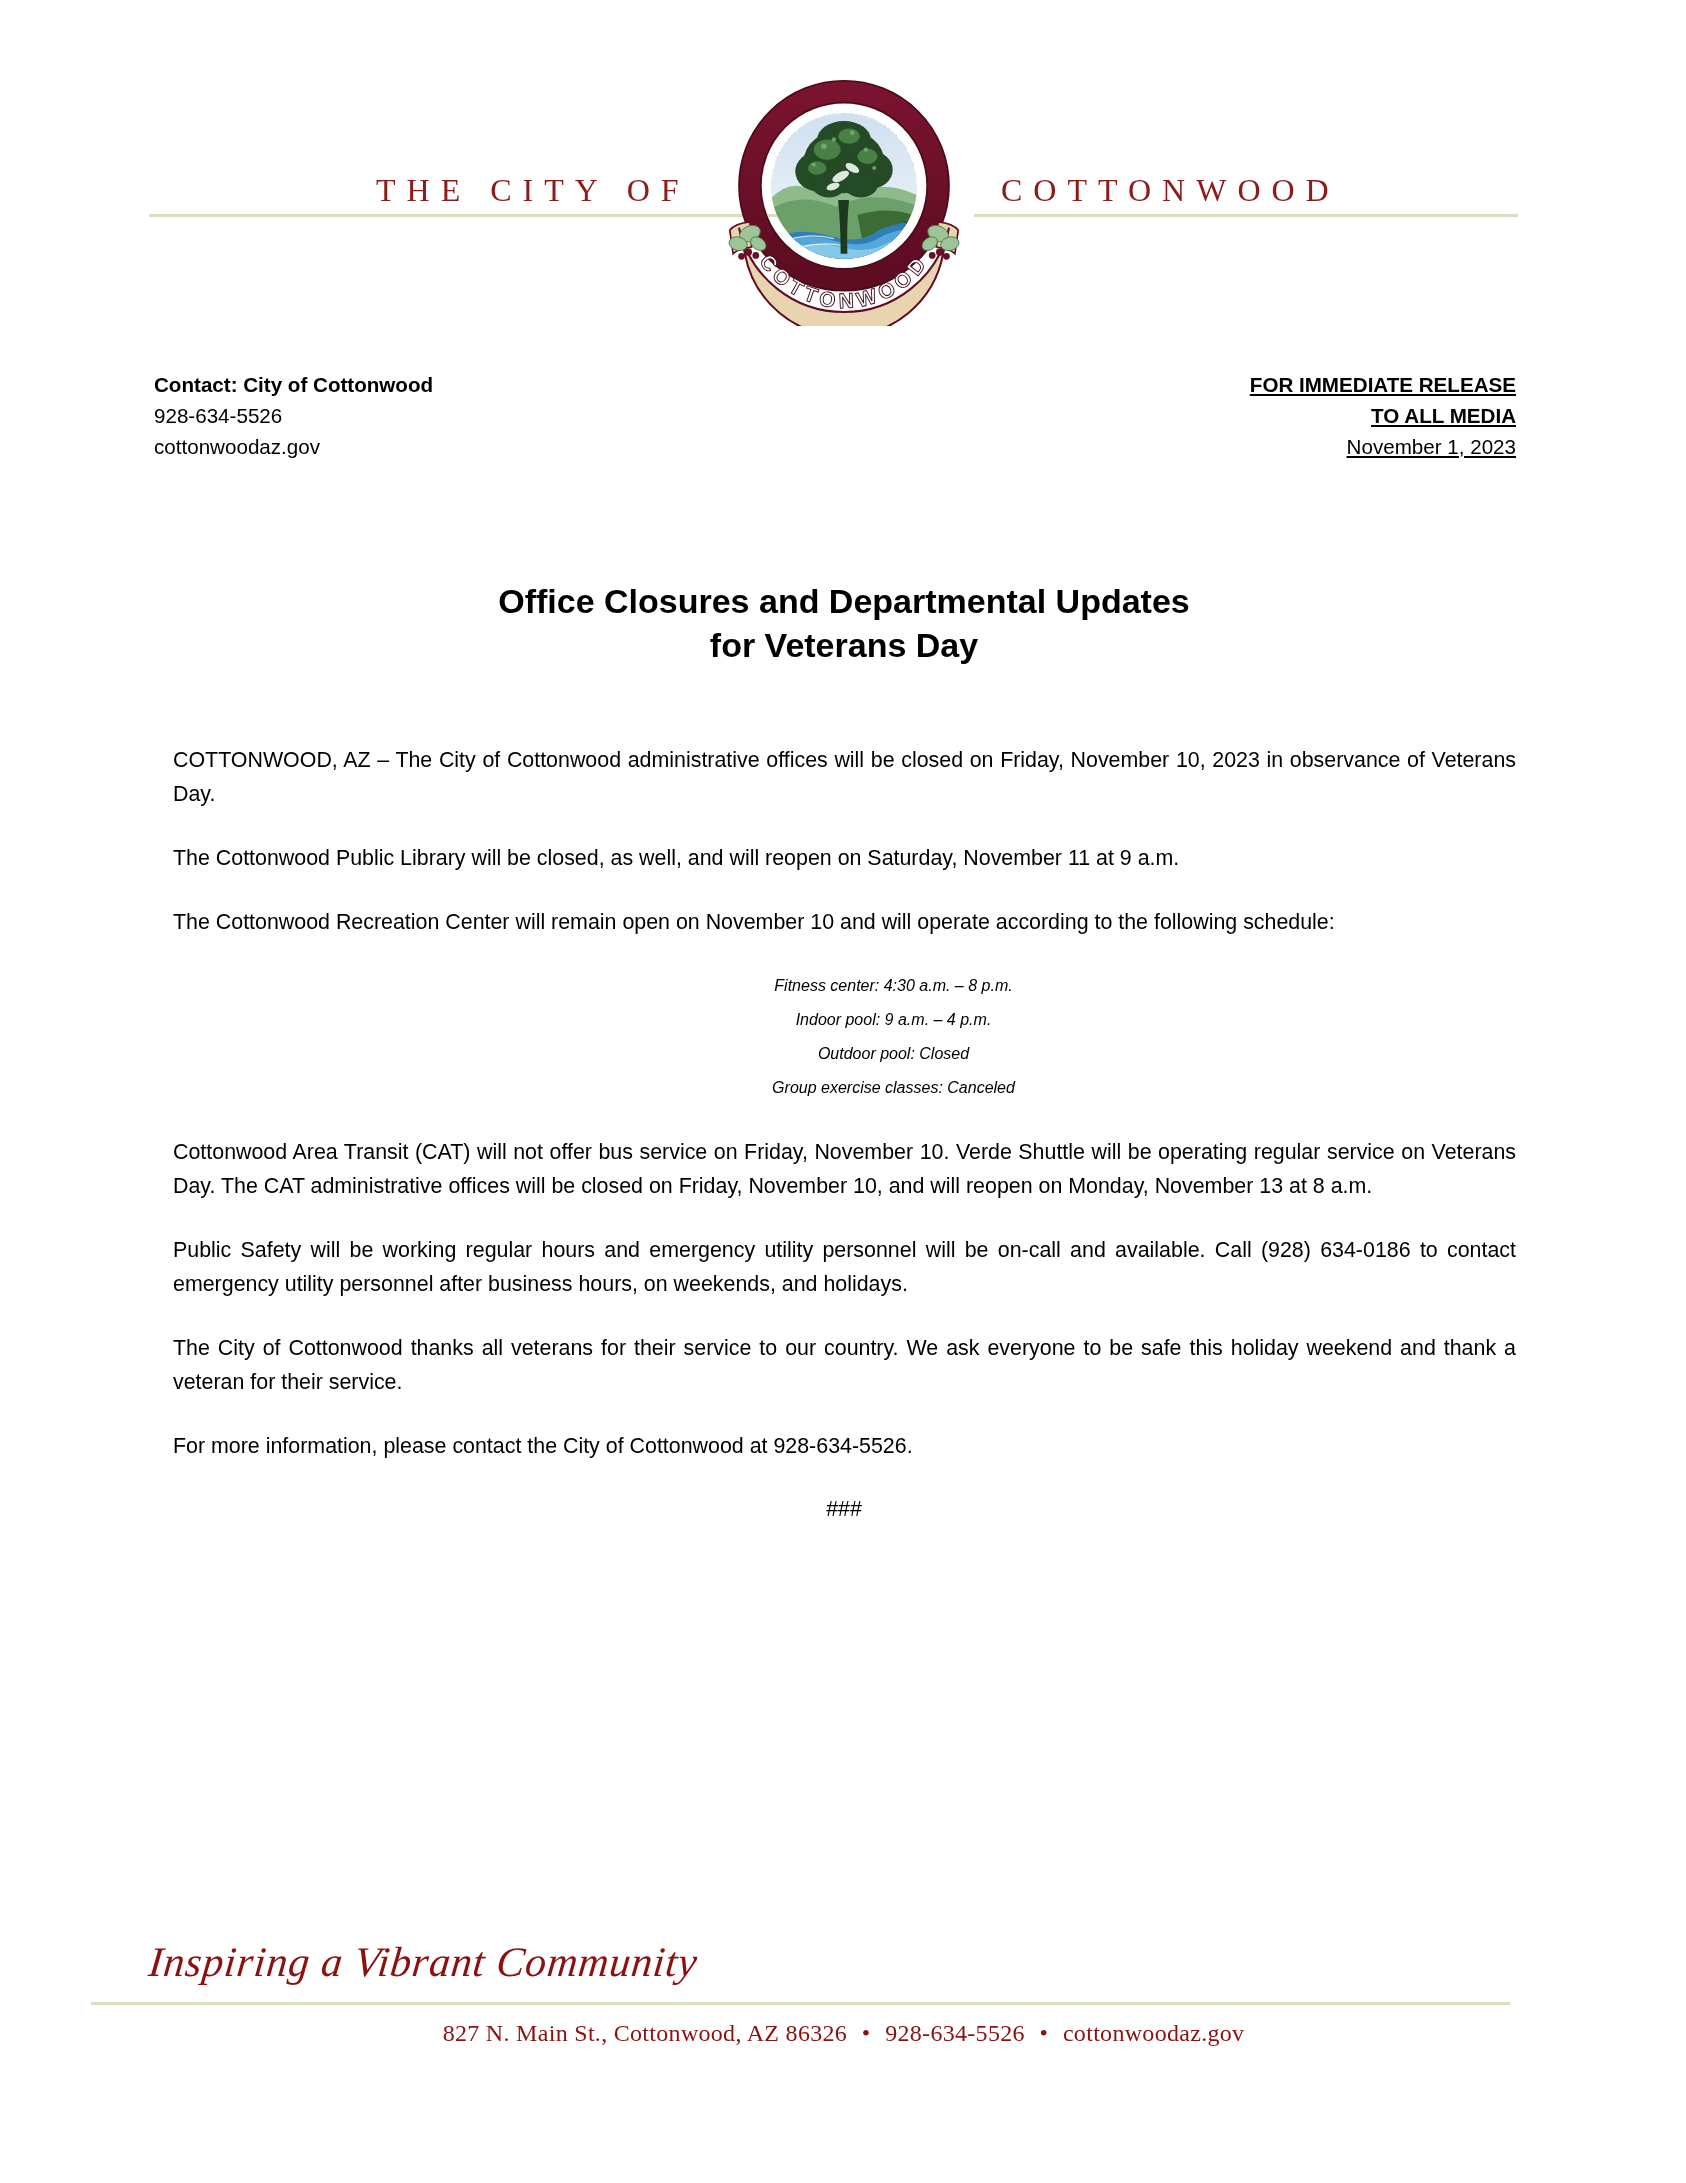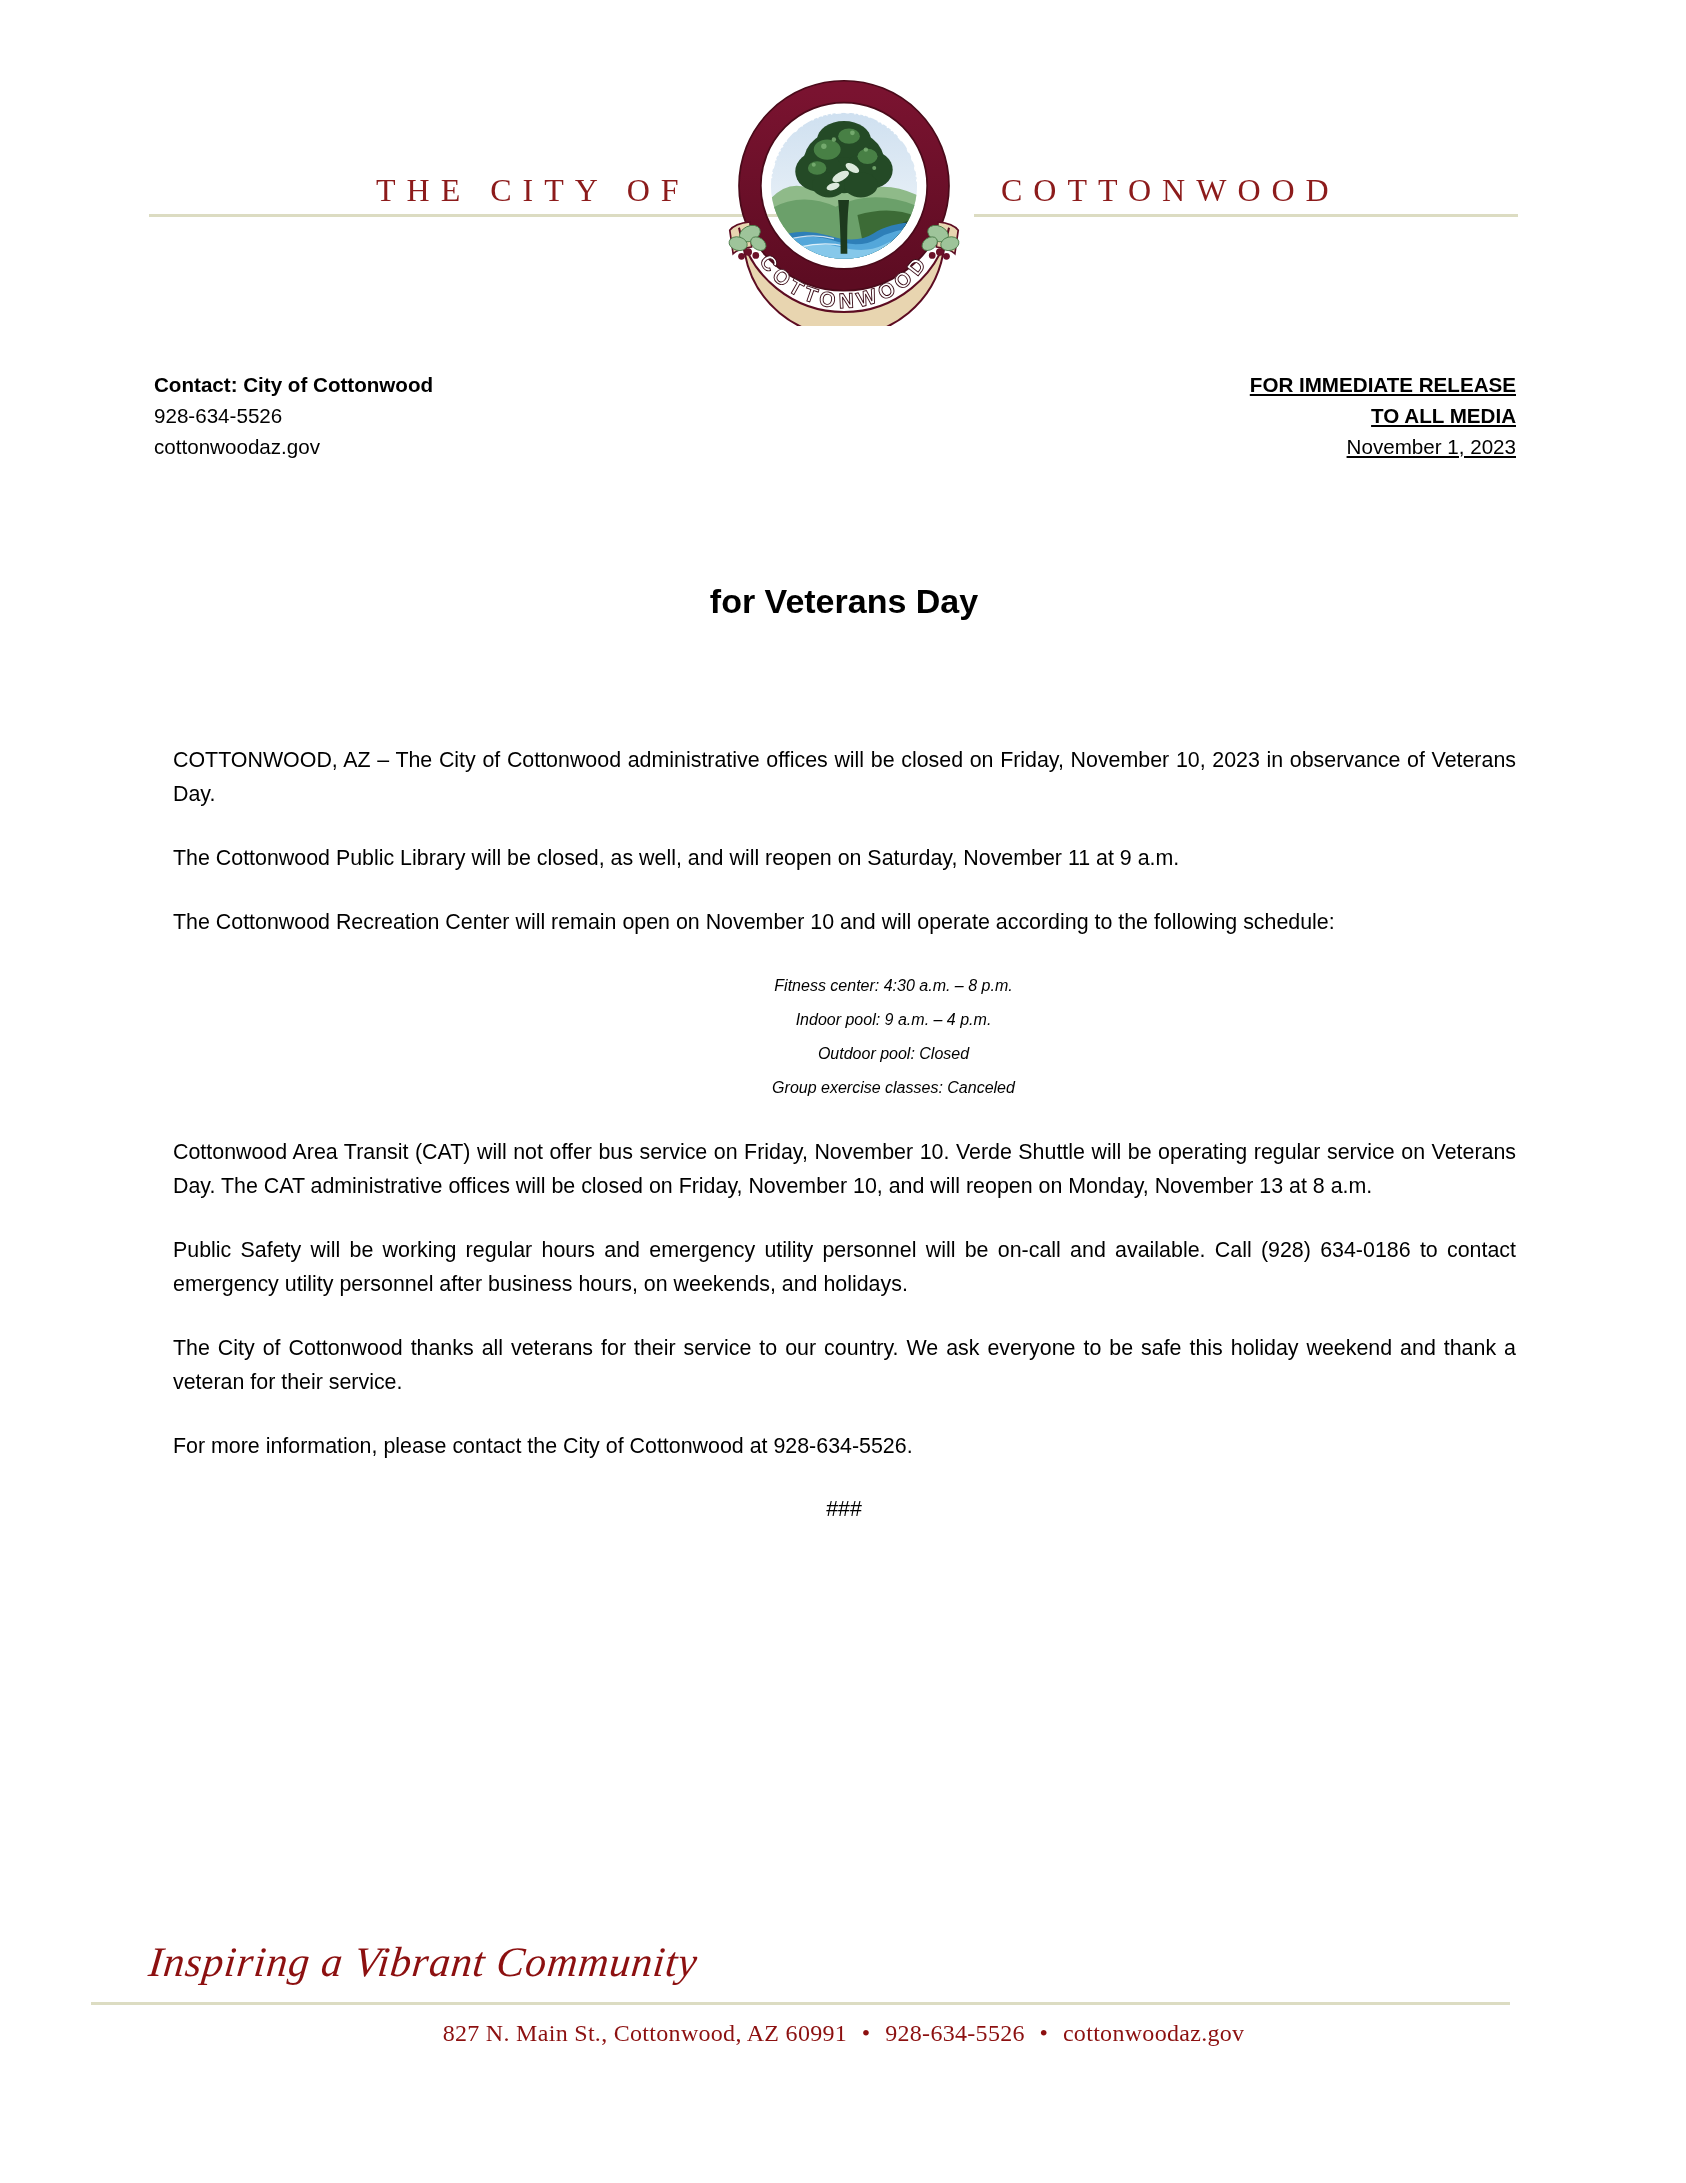--- a/index.html
+++ b/index.html
@@ -301,20 +301,21 @@
     <div>cottonwoodaz.gov</div>
   </div>
   <div class="contact-right">
     <div class="bold">FOR IMMEDIATE RELEASE</div>
     <div class="bold">TO ALL MEDIA</div>
     <div>November 1, 2023</div>
   </div>
 </div>
 
 <div class="doc-title">
+  <div>Office Closures and Departmental Updates</div>
   <div>for Veterans Day</div>
 </div>
 
 <div class="body-wrap">
 
   <p class="para">COTTONWOOD, AZ – The City of Cottonwood administrative offices will be closed on Friday, November 10, 2023 in observance of Veterans Day.</p>
   <p class="para">The Cottonwood Public Library will be closed, as well, and will reopen on Saturday, November 11 at 9 a.m.</p>
   <p class="para">The Cottonwood Recreation Center will remain open on November 10 and will operate according to the following schedule:</p>
 
   <ul class="schedule">
@@ -329,20 +330,20 @@
   <p class="para">The City of Cottonwood thanks all veterans for their service to our country. We ask everyone to be safe this holiday weekend and thank a veteran for their service.</p>
   <p class="para last-of-block">For more information, please contact the City of Cottonwood at 928-634-5526.</p>
 
   <div class="hashmarks">###</div>
 </div>
 
 <div class="footer">
   <div class="footer-rule"></div>
   <div class="tagline">Inspiring a Vibrant Community</div>
   <div class="footer-address">
-    <span>827 N. Main St., Cottonwood, AZ 60991</span>
+    <span>827 N. Main St., Cottonwood, AZ 86326</span>
     <span class="sep">•</span>
     <span>928-634-5526</span>
     <span class="sep">•</span>
     <span>cottonwoodaz.gov</span>
   </div>
 </div>
 
 
 </body></html>

